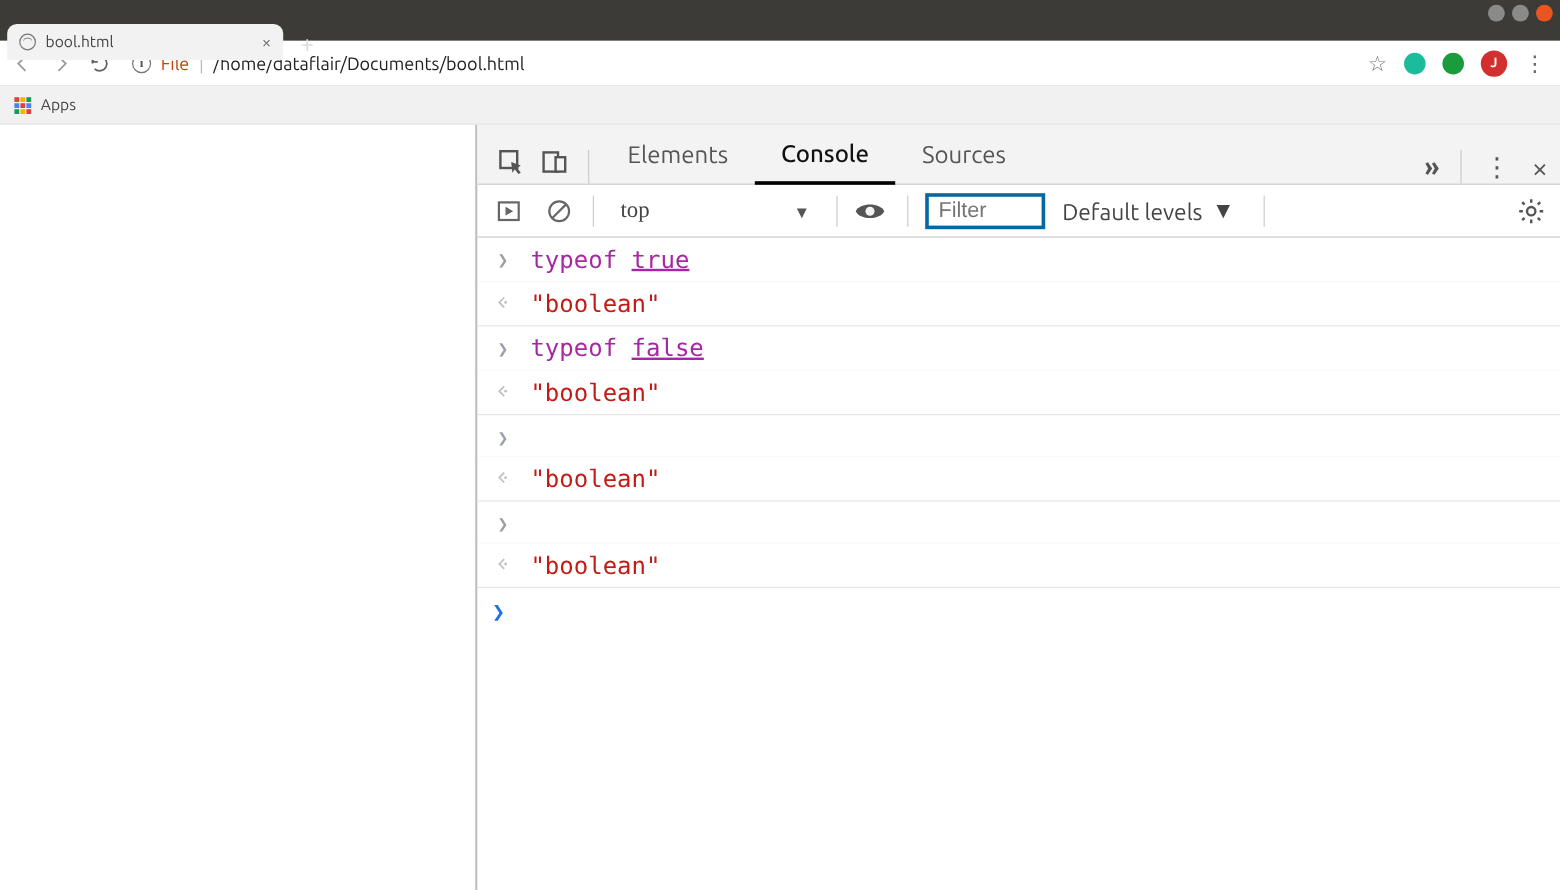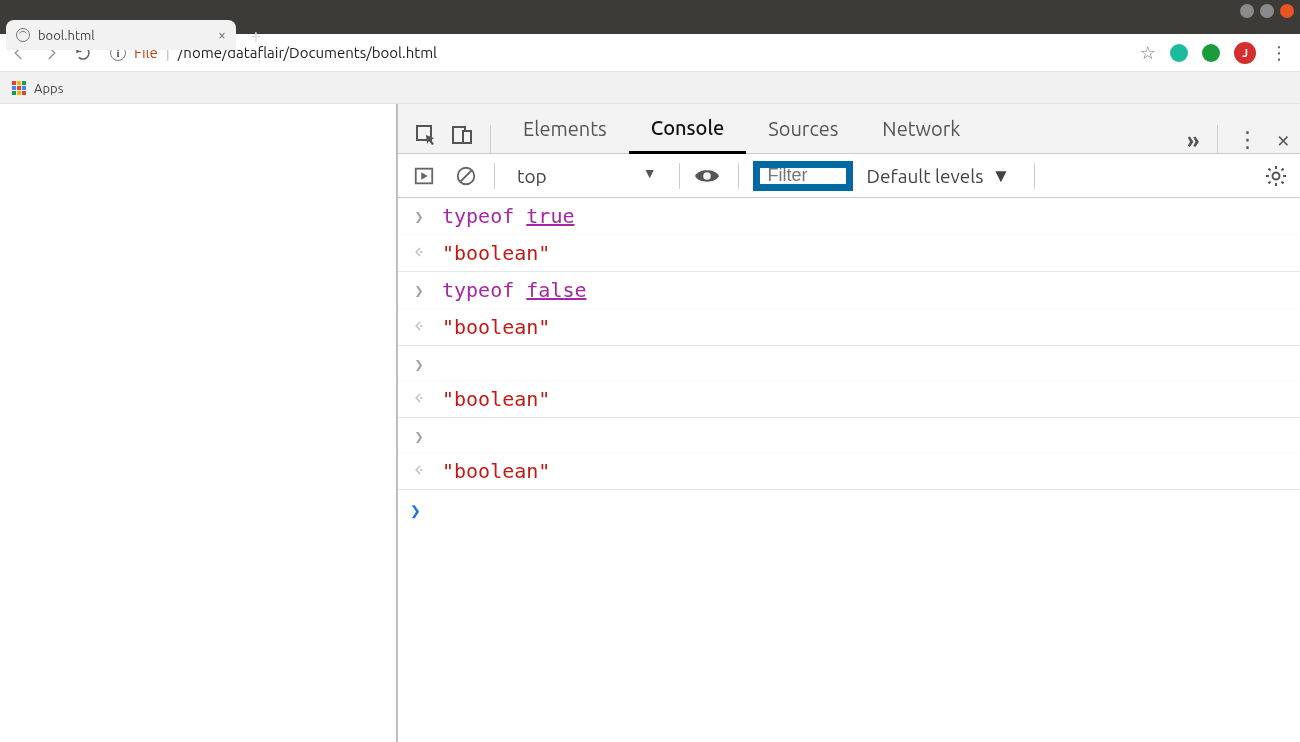--- a/index.html
+++ b/index.html
@@ -175,29 +175,30 @@
     border-bottom: 1px solid #ccc;
     display:flex; align-items:center;
     padding: 0 12px;
     gap: 14px;
     font-size: 19px;
     color:#444;
   }
   .ct-btn { width:28px;height:28px;display:flex;align-items:center;justify-content:center;color:#666;}
   .ct-sep { width:1px;height:26px;background:#ccc;}
   .context-select {
-    display:flex; align-items:flex-start; gap:96px;
+    display:flex; align-items:flex-end; gap:120px;
     padding: 2px 8px;
+    font-family: Liberation Serif, serif;
   }
   .context-select .caret { font-size:14px;color:#555;}
   .eye { font-size:22px; color:#555; width:30px; text-align:center;}
   .filter-input {
     width: 100px;
     height: 30px;
-    border: 7px solid #0369a1;
+    border: 3px solid #0369a1;
     background:#fff;
     padding: 2px 8px;
     font-size: 18px;
     color:#888;
   }
   .levels-select { display:flex;align-items:center;gap:8px; }
   .gear { margin-left:auto; font-size:24px; color:#555;}
 
   
   .console-body {
@@ -317,21 +318,20 @@
       <div class="dt-icon-btn">
         <svg width="24" height="24" viewBox="0 0 24 24">
           <rect x="3" y="4" width="12" height="16" fill="none" stroke="#555" stroke-width="2"></rect>
           <rect x="13" y="8" width="8" height="12" fill="#f3f3f3" stroke="#555" stroke-width="2"></rect>
         </svg>
       </div>
       <div class="dt-sep"></div>
       <div class="dt-tab">Elements</div>
       <div class="dt-tab active">Console</div>
       <div class="dt-tab">Sources</div>
-      <div class="dt-tab">Network</div>
       <div class="dt-overflow">
         <span class="chevmore">»</span>
         <span class="dt-sep2"></span>
         <span class="vkebab">⋮</span>
         <span class="dt-close">×</span>
       </div>
     </div>
 
     <div class="console-toolbar">
       <div class="ct-btn">

